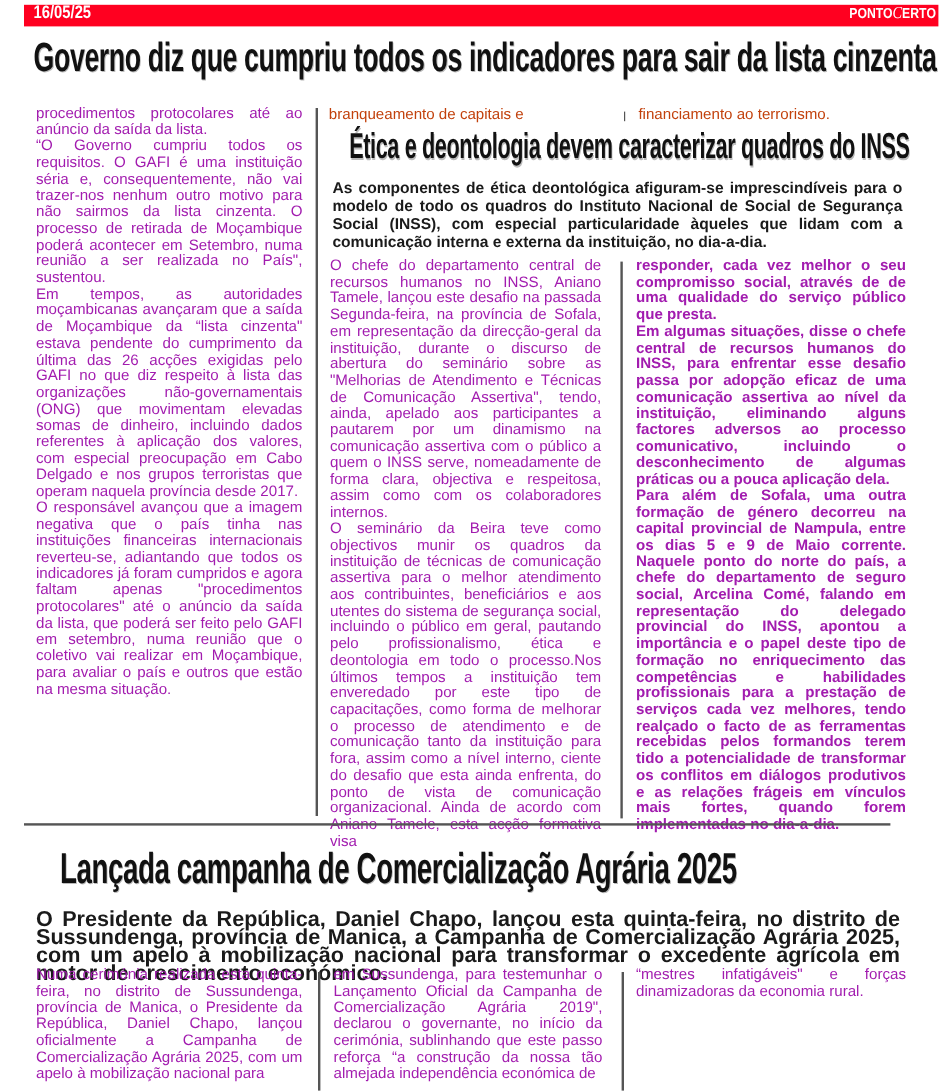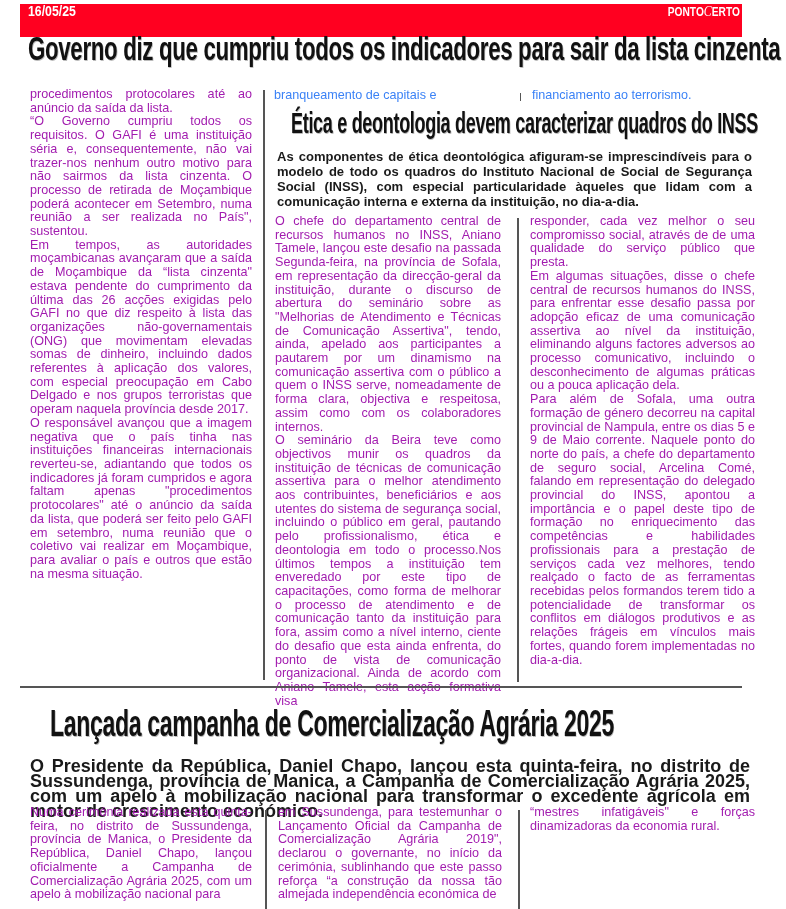--- a/index.html
+++ b/index.html
@@ -1,38 +1,38 @@
 <!DOCTYPE html>
 <html><head>
 <meta charset="utf-8">
 <style>
   html, body { margin: 0; padding: 0; background: #ffffff; }
   body { width: 786px; height: 909px; position: relative; overflow: hidden; font-family: "Liberation Sans", sans-serif; color: #1a1a1a; }
-  .topbar { position: absolute; left: 20px; top: 4px; width: 722px; height: 33px; background: #ff0020; }
+  .topbar { position: absolute; left: 20px; top: 4px; width: 722px; height: 18px; background: #ff0020; padding-left: 40px; }
   .date { position: absolute; left: 8px; top: -2px; font-family: "Liberation Sans", sans-serif; font-weight: bold; font-size: 15px; color: #ffffff; transform: scaleX(0.82); transform-origin: left center; letter-spacing: 0px; }
   .brand { position: absolute; right: 2px; top: 0px; font-family: "Liberation Sans", sans-serif; font-weight: bold; font-size: 12px; color: #ffffff; transform: scaleX(0.85); transform-origin: right center; font-style: normal; }
   .brand i { font-style: italic; font-family: "Liberation Serif", serif; font-weight: normal; font-size: 14px; }
   .headline { position: absolute; font-family: "Liberation Sans", sans-serif; font-weight: bold; color: #111; text-shadow: 1px 1px 0 #bbb; white-space: nowrap; transform-origin: left top; }
   .h1 { left: 28px; top: 29px; font-size: 34px; transform: scaleX(0.655); letter-spacing: -0.5px; }
   .h2 { left: 291px; top: 106px; font-size: 30px; transform: scaleX(0.6); letter-spacing: -0.5px; }
   .h3 { left: 50px; top: 703px; font-size: 36px; transform: scaleX(0.64); letter-spacing: -0.5px; }
   .col { position: absolute; font-size: 12.6px; line-height: 13.7px; text-align: justify; color: #a21caf; }
   .col p { margin: 0; }
   .lead { position: absolute; font-weight: bold; font-size: 13px; line-height: 15px; text-align: justify; color: #1a1a1a; }
   .vrule { position: absolute; width: 2px; background: #555; }
   .hrule { position: absolute; height: 2px; background: #555; }
   .c-left { left: 30px; top: 88px; width: 222px; }
   .c-mid { left: 275px; top: 215px; width: 226px; }
-  .c-right { left: 530px; top: 215px; width: 225px; }
+  .c-right { left: 530px; top: 215px; width: 225px; font-weight: bold; }
   .lead2 { left: 277px; top: 149px; width: 475px; }
   .lead3 { left: 30px; top: 759px; width: 720px; font-size: 18px; line-height: 15px; transform-origin: left top; }
   .b1 { left: 30px; top: 806px; width: 222px; }
   .b2 { left: 278px; top: 806px; width: 224px; }
   .b3 { left: 530px; top: 806px; width: 225px; }
-  .frag { position: absolute; font-size: 12.6px; color: #3b82f6; white-space: nowrap; }
+  .frag { position: absolute; font-size: 12.6px; color: #c2410c; white-space: nowrap; }
 </style>
 </head>
 <body>
 
 <div class="topbar">
   <span class="date">16/05/25</span>
   <span class="brand"><span>PONTO</span><i>C</i><span>ERTO</span></span>
 </div>
 
 <div class="headline h1">Governo diz que cumpriu todos os indicadores para sair da lista cinzenta</div>

